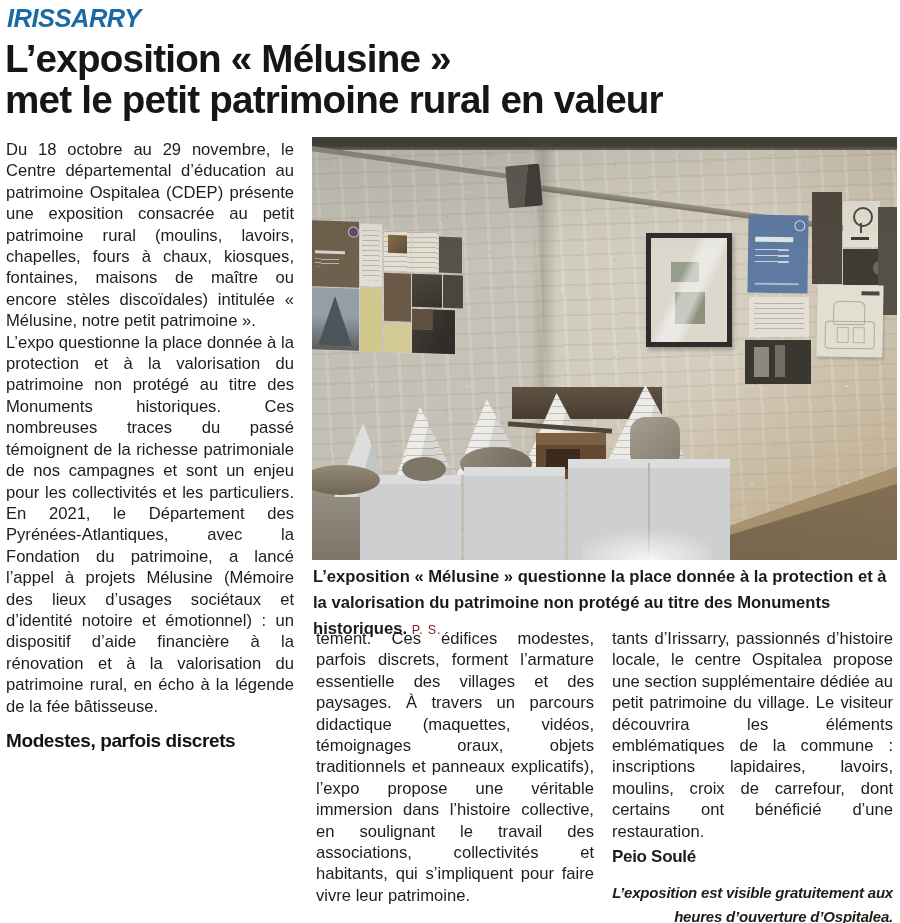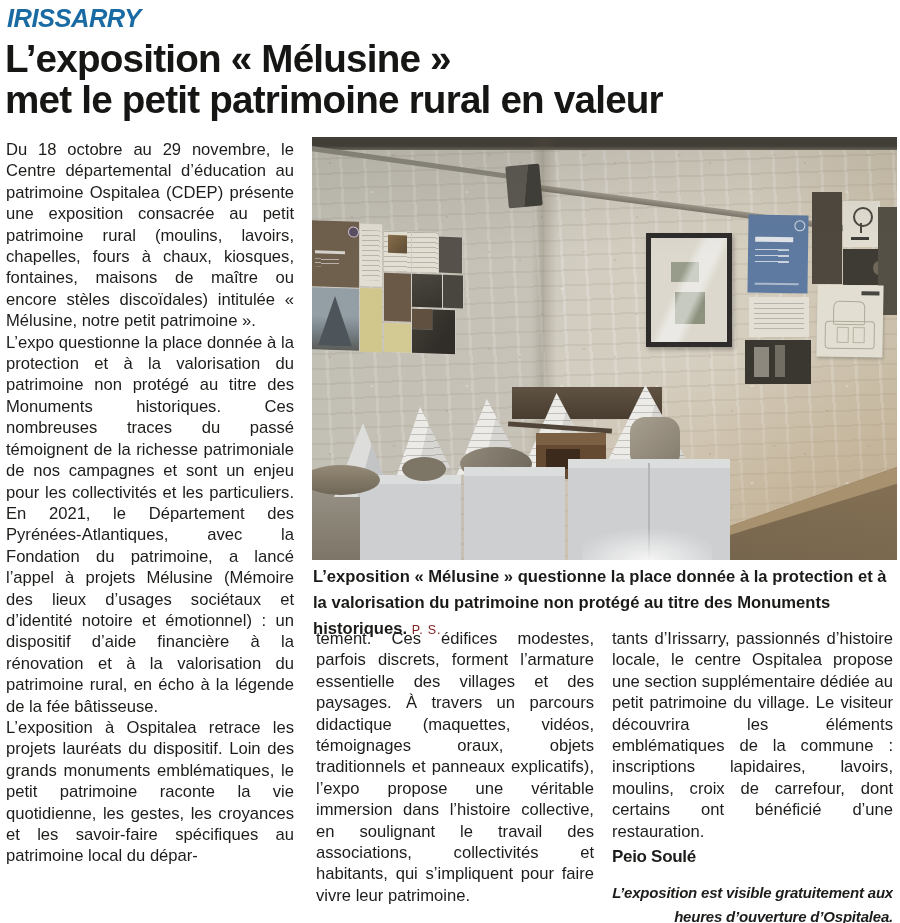--- a/index.html
+++ b/index.html
@@ -154,21 +154,21 @@
   <div class="kicker">IRISSARRY</div>
 
   <h1 class="headline">
       <span>L’exposition « Mélusine »</span>
       <span>met le petit patrimoine rural en valeur</span>
     </h1>
 
   <div class="col col-left">
     <p>Du 18 octobre au 29 novembre, le Centre départemental d’éducation au patrimoine Ospitalea (CDEP) présente une exposition consacrée au petit patrimoine rural (moulins, lavoirs, chapelles, fours à chaux, kiosques, fontaines, maisons de maître ou encore stèles discoïdales) intitulée « Mélusine, notre petit patrimoine ».</p>
     <p>L’expo questionne la place donnée à la protection et à la valorisation du patrimoine non protégé au titre des Monuments historiques. Ces nombreuses traces du passé témoignent de la richesse patrimoniale de nos campagnes et sont un enjeu pour les collectivités et les particuliers. En 2021, le Département des Pyrénées-Atlantiques, avec la Fondation du patrimoine, a lancé l’appel à projets Mélusine (Mémoire des lieux d’usages sociétaux et d’identité notoire et émotionnel) : un dispositif d’aide financière à la rénovation et à la valorisation du patrimoine rural, en écho à la légende de la fée bâtisseuse.</p>
-    <p>L’exposition à Ospitalea retrace les projets lauréats du dispositif. Loin des grands monuments emblématiques, le petit patrimoine raconte la vie quotidienne, les gestes, les croyances et les savoir-faire spécifiques au patrimoine local du dépar-</p>
+    <h3 class="subhead">Modestes, parfois discrets</h3>
   </div>
 
   <div class="photo">
     <div class="speckle"></div>
     <div class="left-wall-tone"></div>
     <div class="ceiling"></div>
     <div class="rail-left"></div>
     <div class="rail-right"></div>
     <div class="corner-shadow"></div>
     <div class="speaker"></div>

